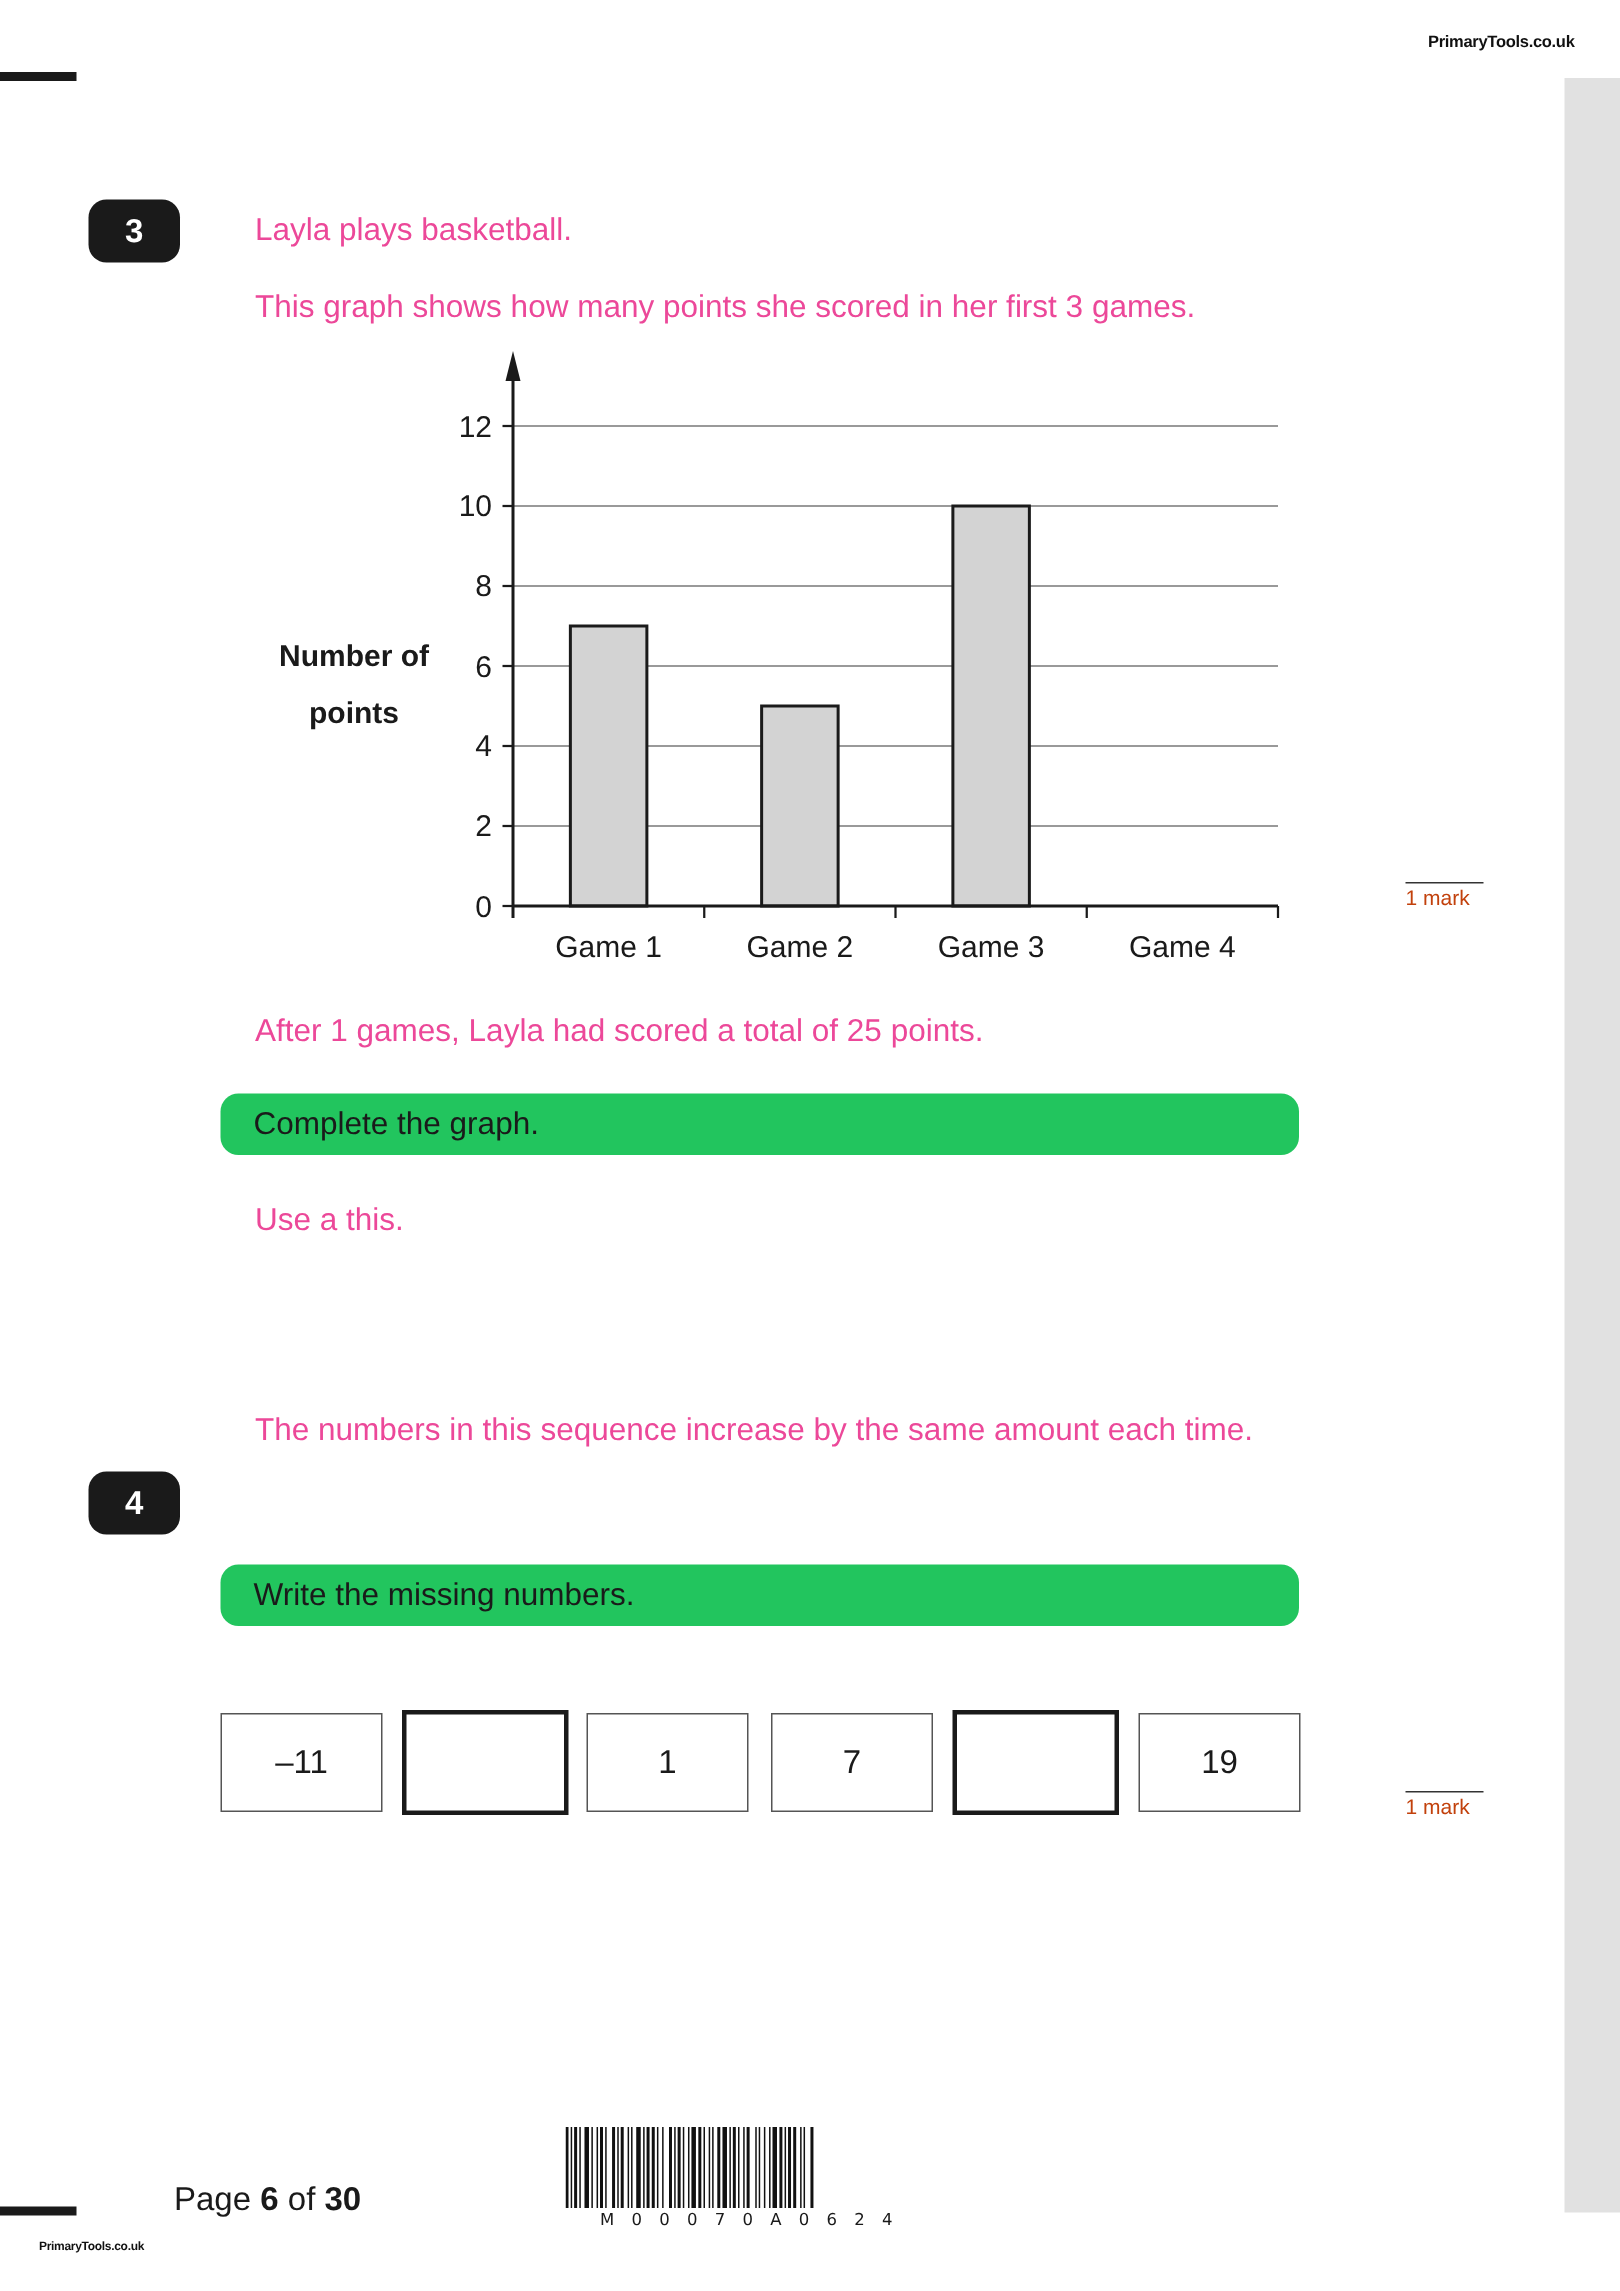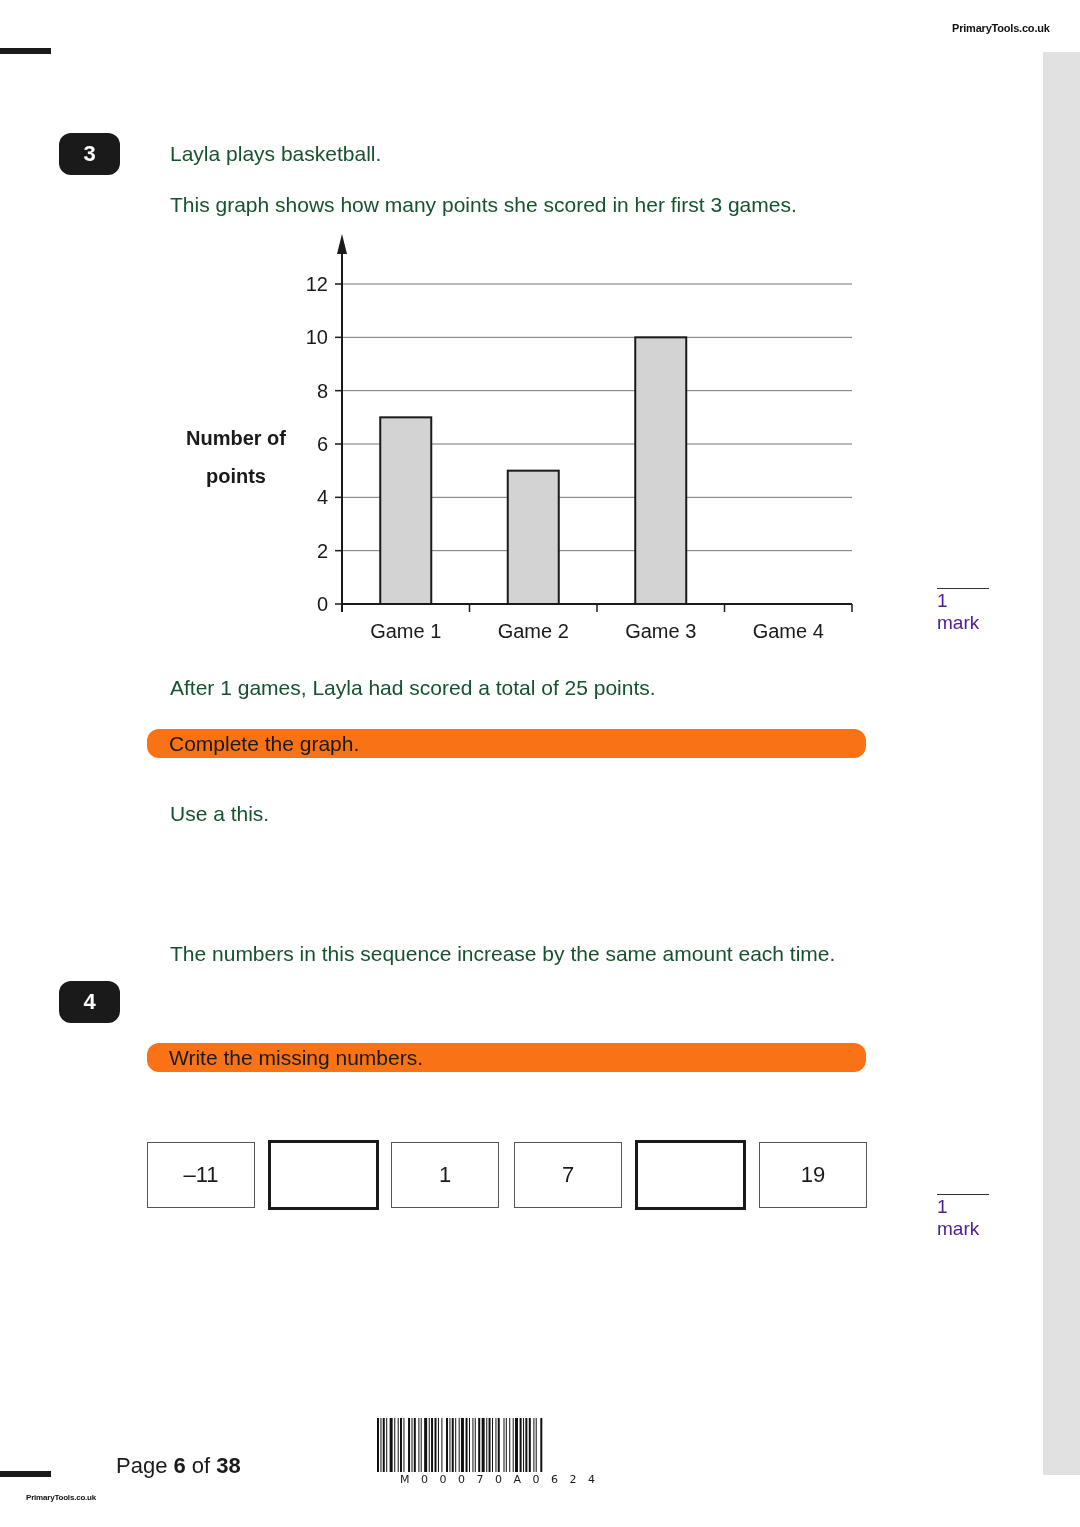--- a/index.html
+++ b/index.html
@@ -12,27 +12,27 @@
   .brand-top { left: 952px; top: 22px; font-size: 11px; font-weight: bold; color: #111; letter-spacing: -0.2px; }
   .brand-bottom { left: 26px; top: 1493px; font-size: 8px; font-weight: bold; color: #111; letter-spacing: -0.2px; }
   .edge-mark { background: #1a1a1a; height: 6px; width: 51px; left: 0; }
   .side-strip { left: 1043px; top: 52px; width: 37px; height: 1423px; background: #e1e1e1; }
 
   .qnum {
     width: 61px; height: 42px; background: #1a1a1a; color: #fff;
     border-radius: 12px; font-weight: bold; font-size: 22px;
     display: flex; align-items: center; justify-content: center;
   }
-  .qtext { font-size: 21px; color: #14532d; white-space: nowrap; }
+  .qtext { font-size: 21px; color: #ec4899; white-space: nowrap; }
   .instruction {
-    left: 147px; width: 719px; height: 29px; background: #f97316; border-radius: 12px;
+    left: 147px; width: 719px; height: 41px; background: #22c55e; border-radius: 12px;
     display: flex; align-items: center; box-sizing: border-box; padding-left: 22px;
     font-size: 21px; color: #1a1a1a;
   }
-  .mark { width: 52px; border-top: 1.5px solid #333; font-size: 19px; color: #4c1d95; text-align: left; padding-top: 1px; left: 937px; }
+  .mark { width: 52px; border-top: 1.5px solid #333; font-size: 14px; color: #c2410c; text-align: left; padding-top: 1px; left: 937px; }
 
   
   .chart { left: 170px; top: 228px; width: 700px; height: 420px; }
   .ylabel { left: 176px; top: 419px; width: 120px; text-align: center; font-weight: bold; font-size: 20px; line-height: 38px; }
   .ylabel span { display: block; line-height: 38px; text-align: center; }
 
   
   .seq-box {
     width: 108px; height: 66px; box-sizing: border-box; border: 1.5px solid #555;
     display: flex; align-items: center; justify-content: center;
@@ -122,21 +122,21 @@
 <div class="abs seq-box blank" style="left:268px; top:1140px;"></div>
 <div class="abs seq-box" style="left:391px; top:1142px;">1</div>
 <div class="abs seq-box" style="left:514px; top:1142px;">7</div>
 <div class="abs seq-box blank" style="left:635px; top:1140px;"></div>
 <div class="abs seq-box" style="left:759px; top:1142px;">19</div>
 
 <div class="abs mark" style="top:1194px;">1 mark</div>
 
 <div class="abs edge-mark" style="top:1471px;"></div>
 <div class="abs page-num">
-  <span>Page </span><b>6</b><span> of </span><b>38</b>
+  <span>Page </span><b>6</b><span> of </span><b>30</b>
 </div>
 <svg class="abs barcode" viewBox="0 0 298 56" id="barcode-svg">
     <rect x="0" y="0" width="2" height="54" fill="#111"></rect>
     <rect x="3.4499999999999997" y="0" width="1" height="54" fill="#111"></rect>
     <rect x="5.75" y="0" width="2" height="54" fill="#111"></rect>
     <rect x="9.200000000000001" y="0" width="1" height="54" fill="#111"></rect>
     <rect x="12.650000000000002" y="0" width="3" height="54" fill="#111"></rect>
     <rect x="17.25" y="0" width="1" height="54" fill="#111"></rect>
     <rect x="20.7" y="0" width="1" height="54" fill="#111"></rect>
     <rect x="22.999999999999996" y="0" width="2" height="54" fill="#111"></rect>

